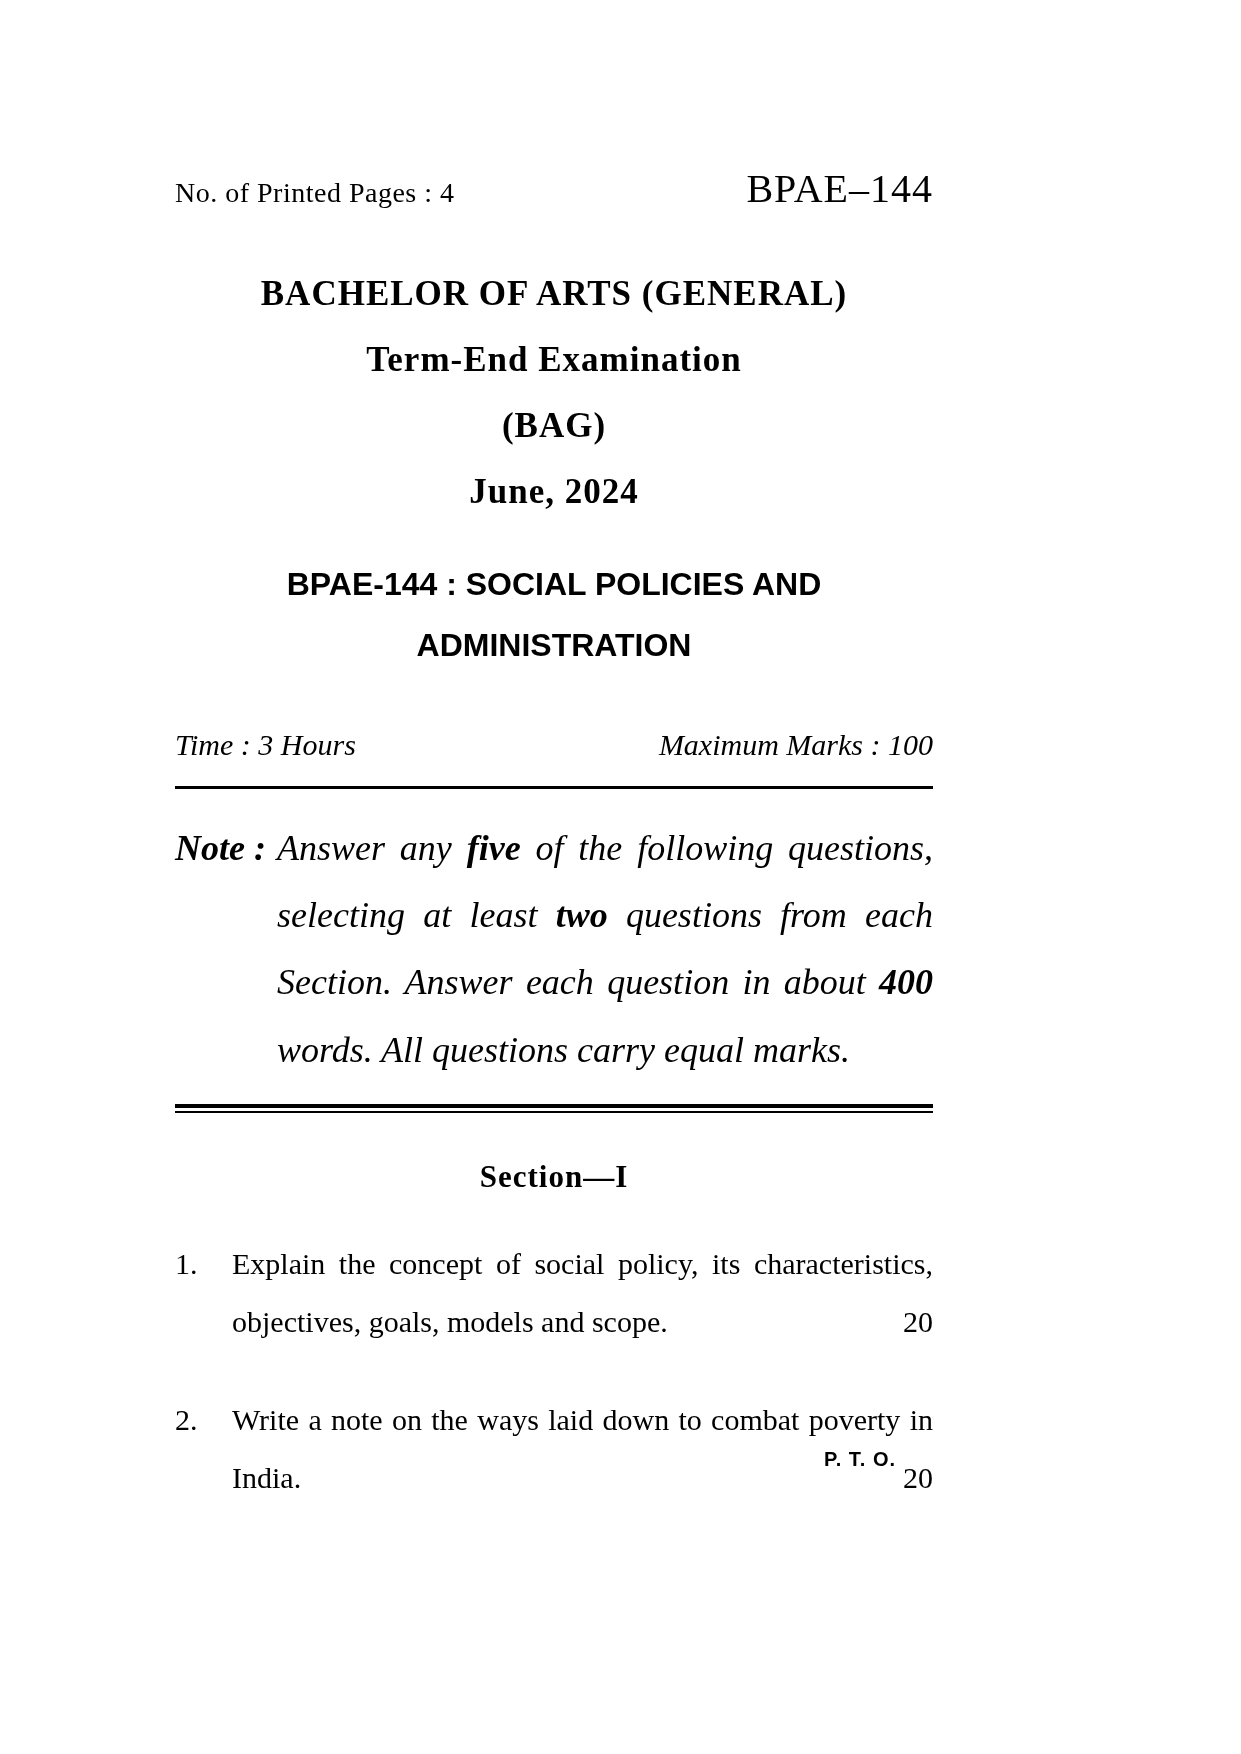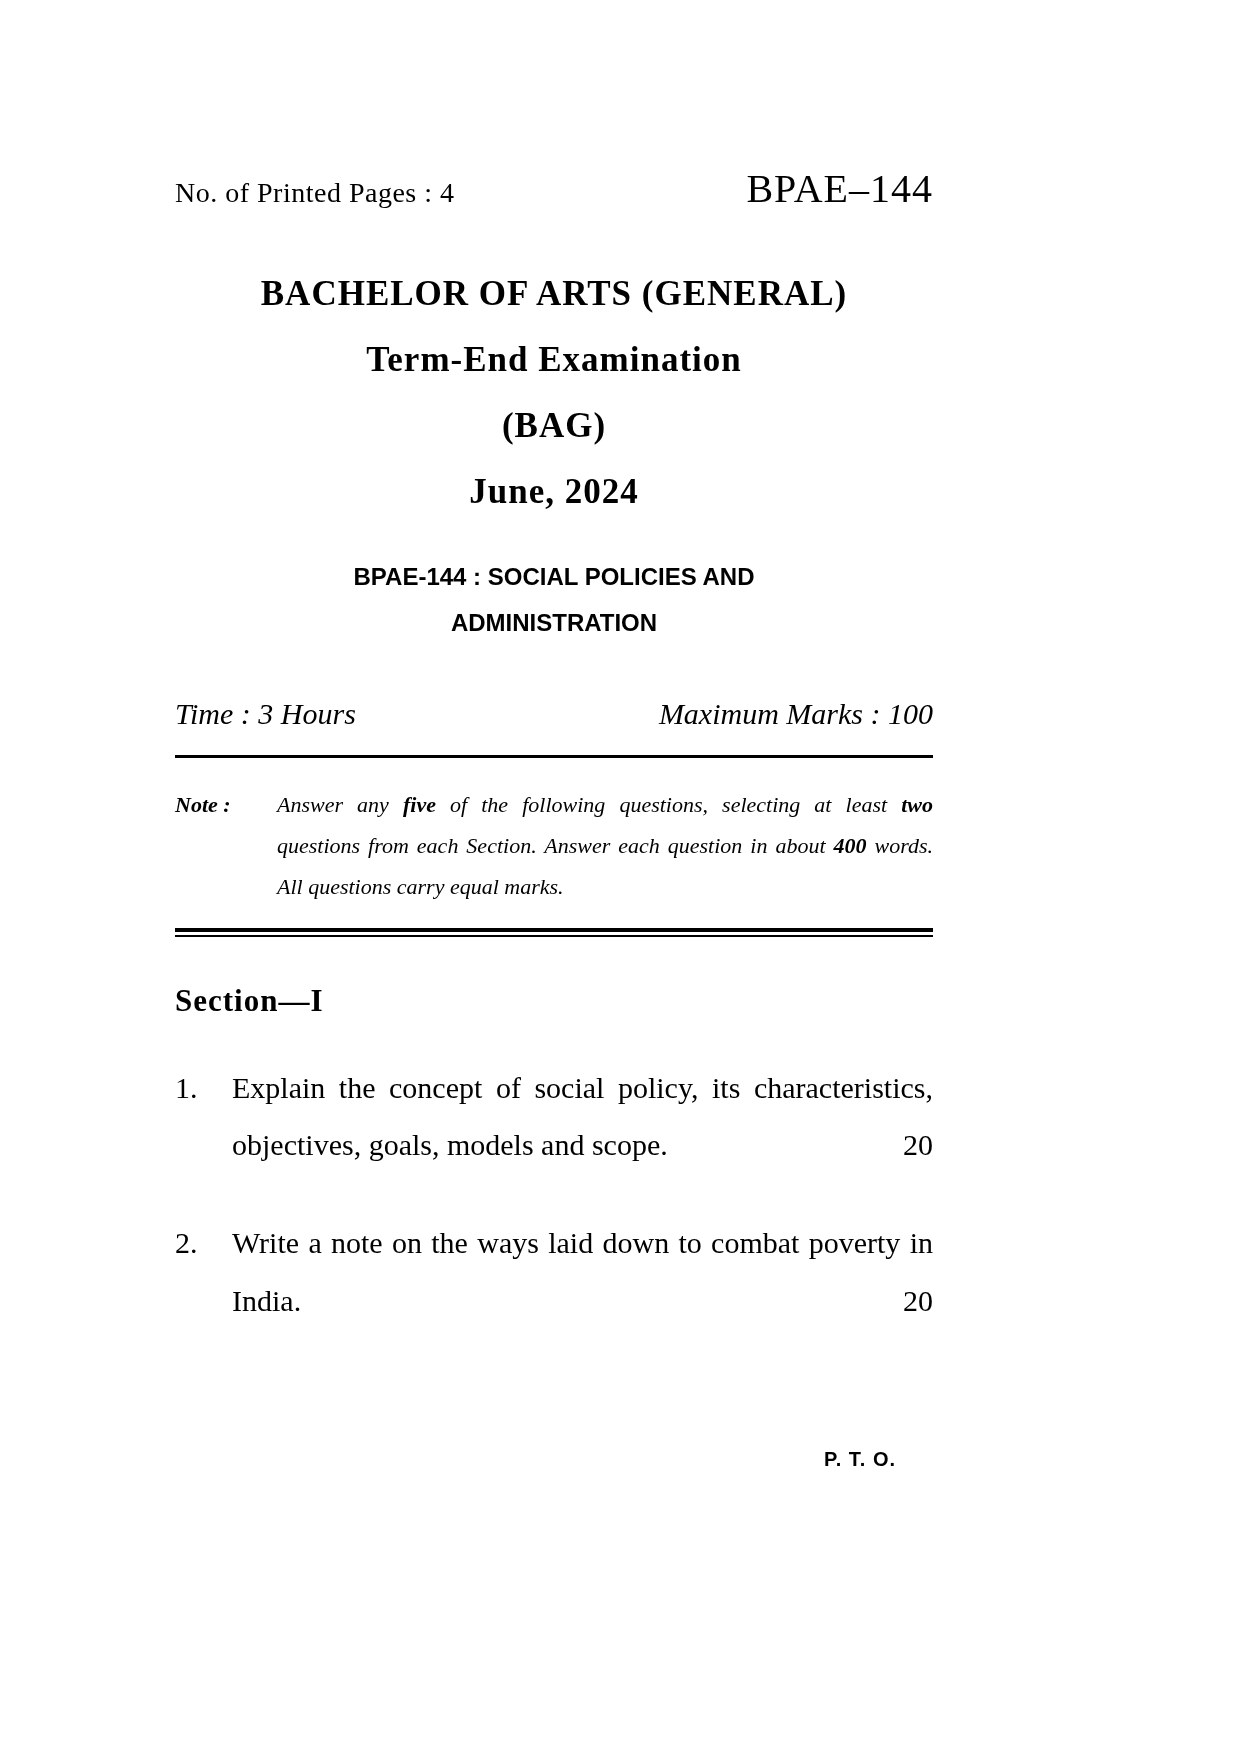--- a/index.html
+++ b/index.html
@@ -48,21 +48,21 @@
     font-size: 35px;
     font-weight: bold;
     letter-spacing: 1px;
     margin-bottom: 26px;
   }
   .title-line.exam-date { margin-bottom: 0; }
 
   .course-title {
     font-family: "Liberation Sans", sans-serif;
     font-weight: bold;
-    font-size: 24px;
+    font-size: 32px;
     text-align: center;
     margin-top: 42px;
     line-height: 1.9;
   }
 
   
   .meta-row {
     display: flex;
     justify-content: space-between;
     align-items: center;
@@ -73,21 +73,21 @@
 
   .rule-single {
     border-top: 3px solid #000;
     margin-top: 24px;
   }
 
   
   .note-block {
     display: flex;
     margin-top: 26px;
-    font-size: 22px;
+    font-size: 36px;
     font-style: italic;
     line-height: 1.87;
   }
   .note-label {
     width: 102px;
     flex: 0 0 102px;
     font-weight: bold;
   }
   .note-text {
     flex: 1;
@@ -97,20 +97,21 @@
 
   .rule-double {
     margin-top: 20px;
     height: 9px;
     border-top: 4px solid #000;
     border-bottom: 2px solid #000;
   }
 
   
   .section-heading {
+    text-align: center;
     font-size: 31px;
     font-weight: bold;
     letter-spacing: 1px;
     margin-top: 46px;
   }
 
   
   .question {
     display: flex;
     font-size: 30px;

